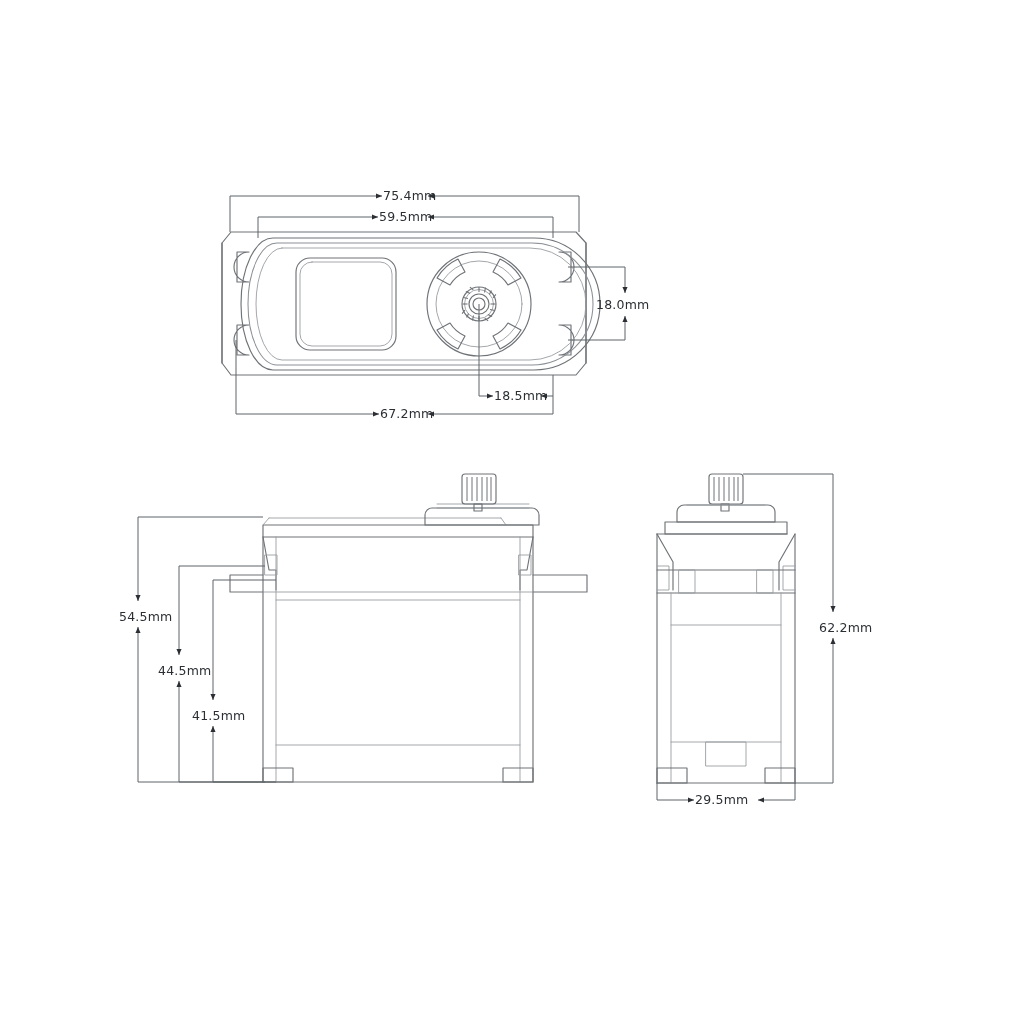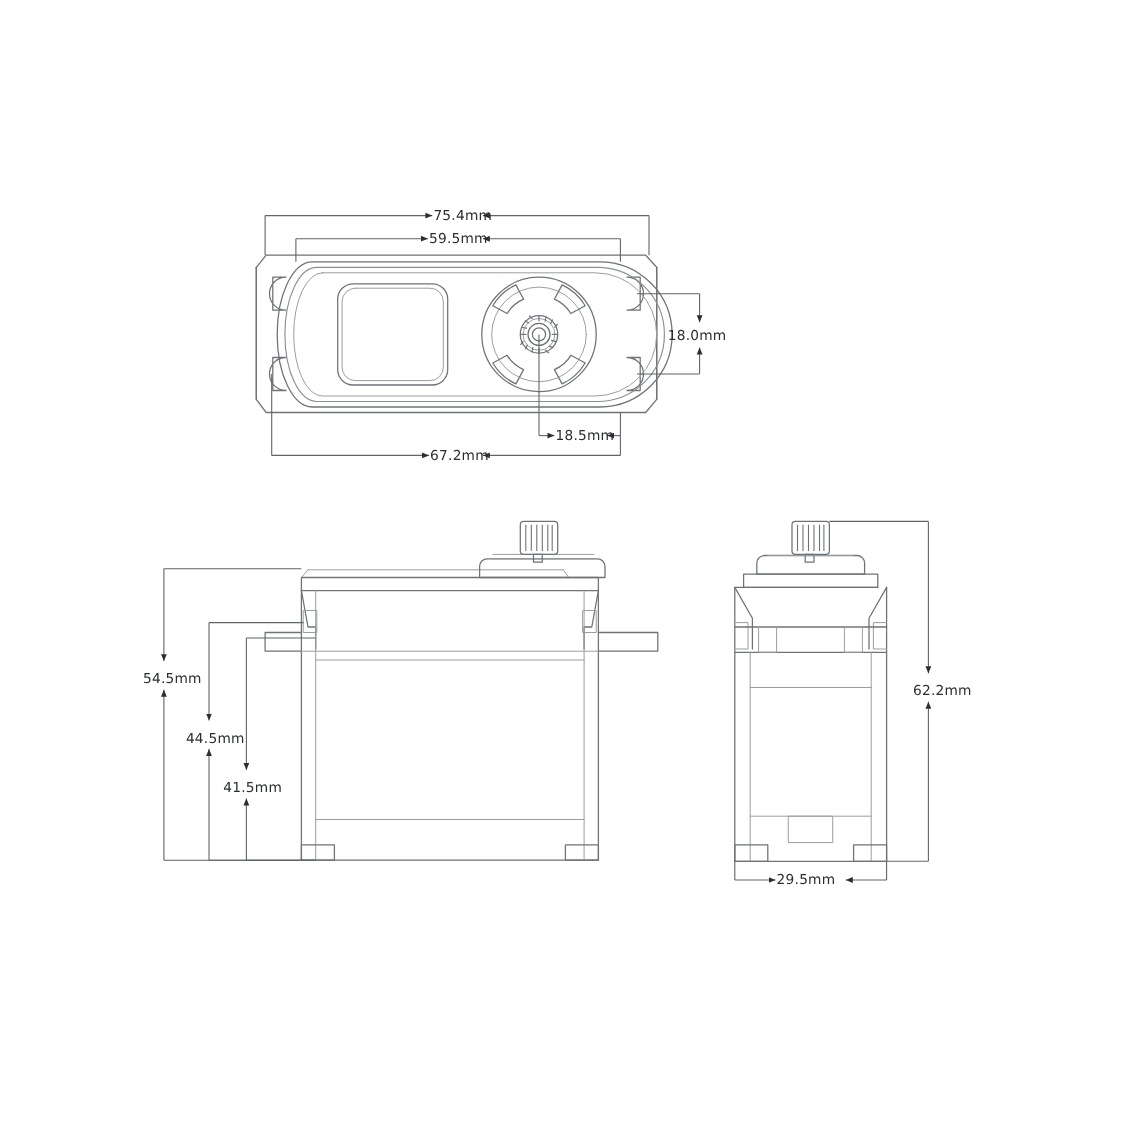--- a/index.html
+++ b/index.html
@@ -10,21 +10,21 @@
   }
   body {
     width: 1024px;
     height: 1024px;
     font-family: "DejaVu Sans", "Liberation Sans", sans-serif;
     overflow: hidden;
     position: relative;
   }
   #drawing-root {
     position: absolute;
-    left: 12px;
+    left: 1px;
     top: 0;
     width: 816px;
     height: 1024px;
   }
   svg.cad {
     display: block;
     width: 1024px;
     height: 1024px;
   }
   

